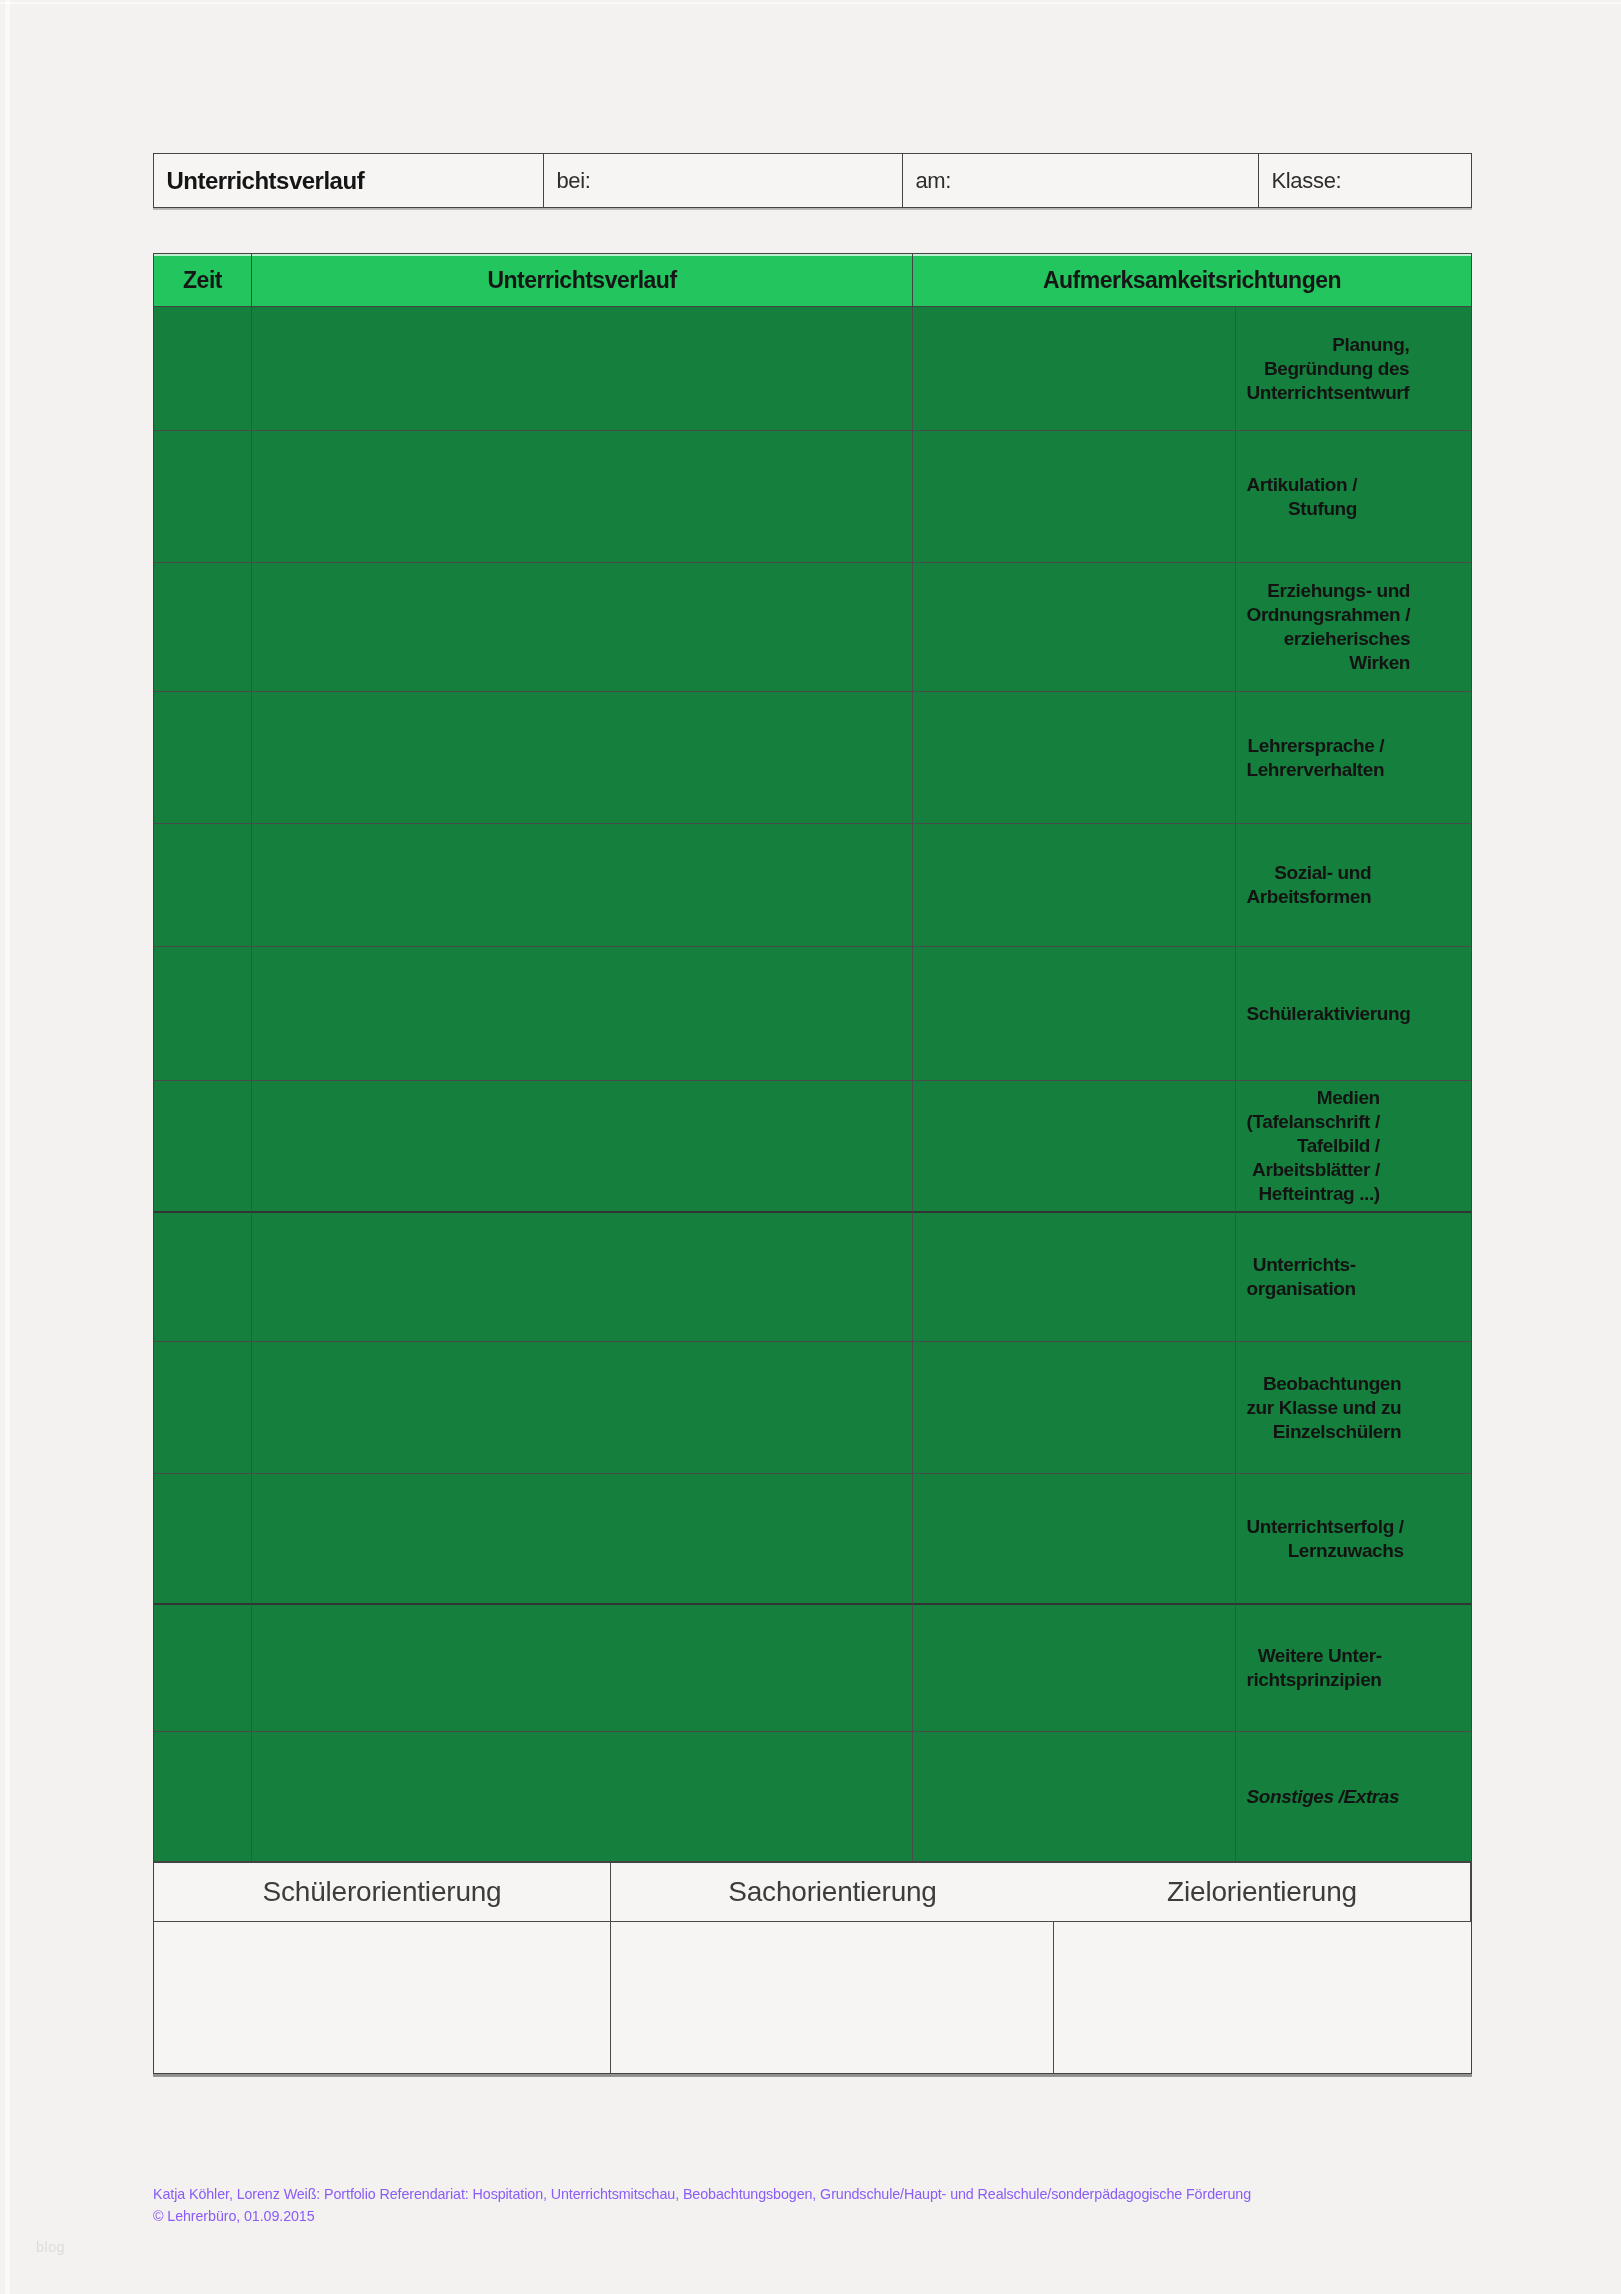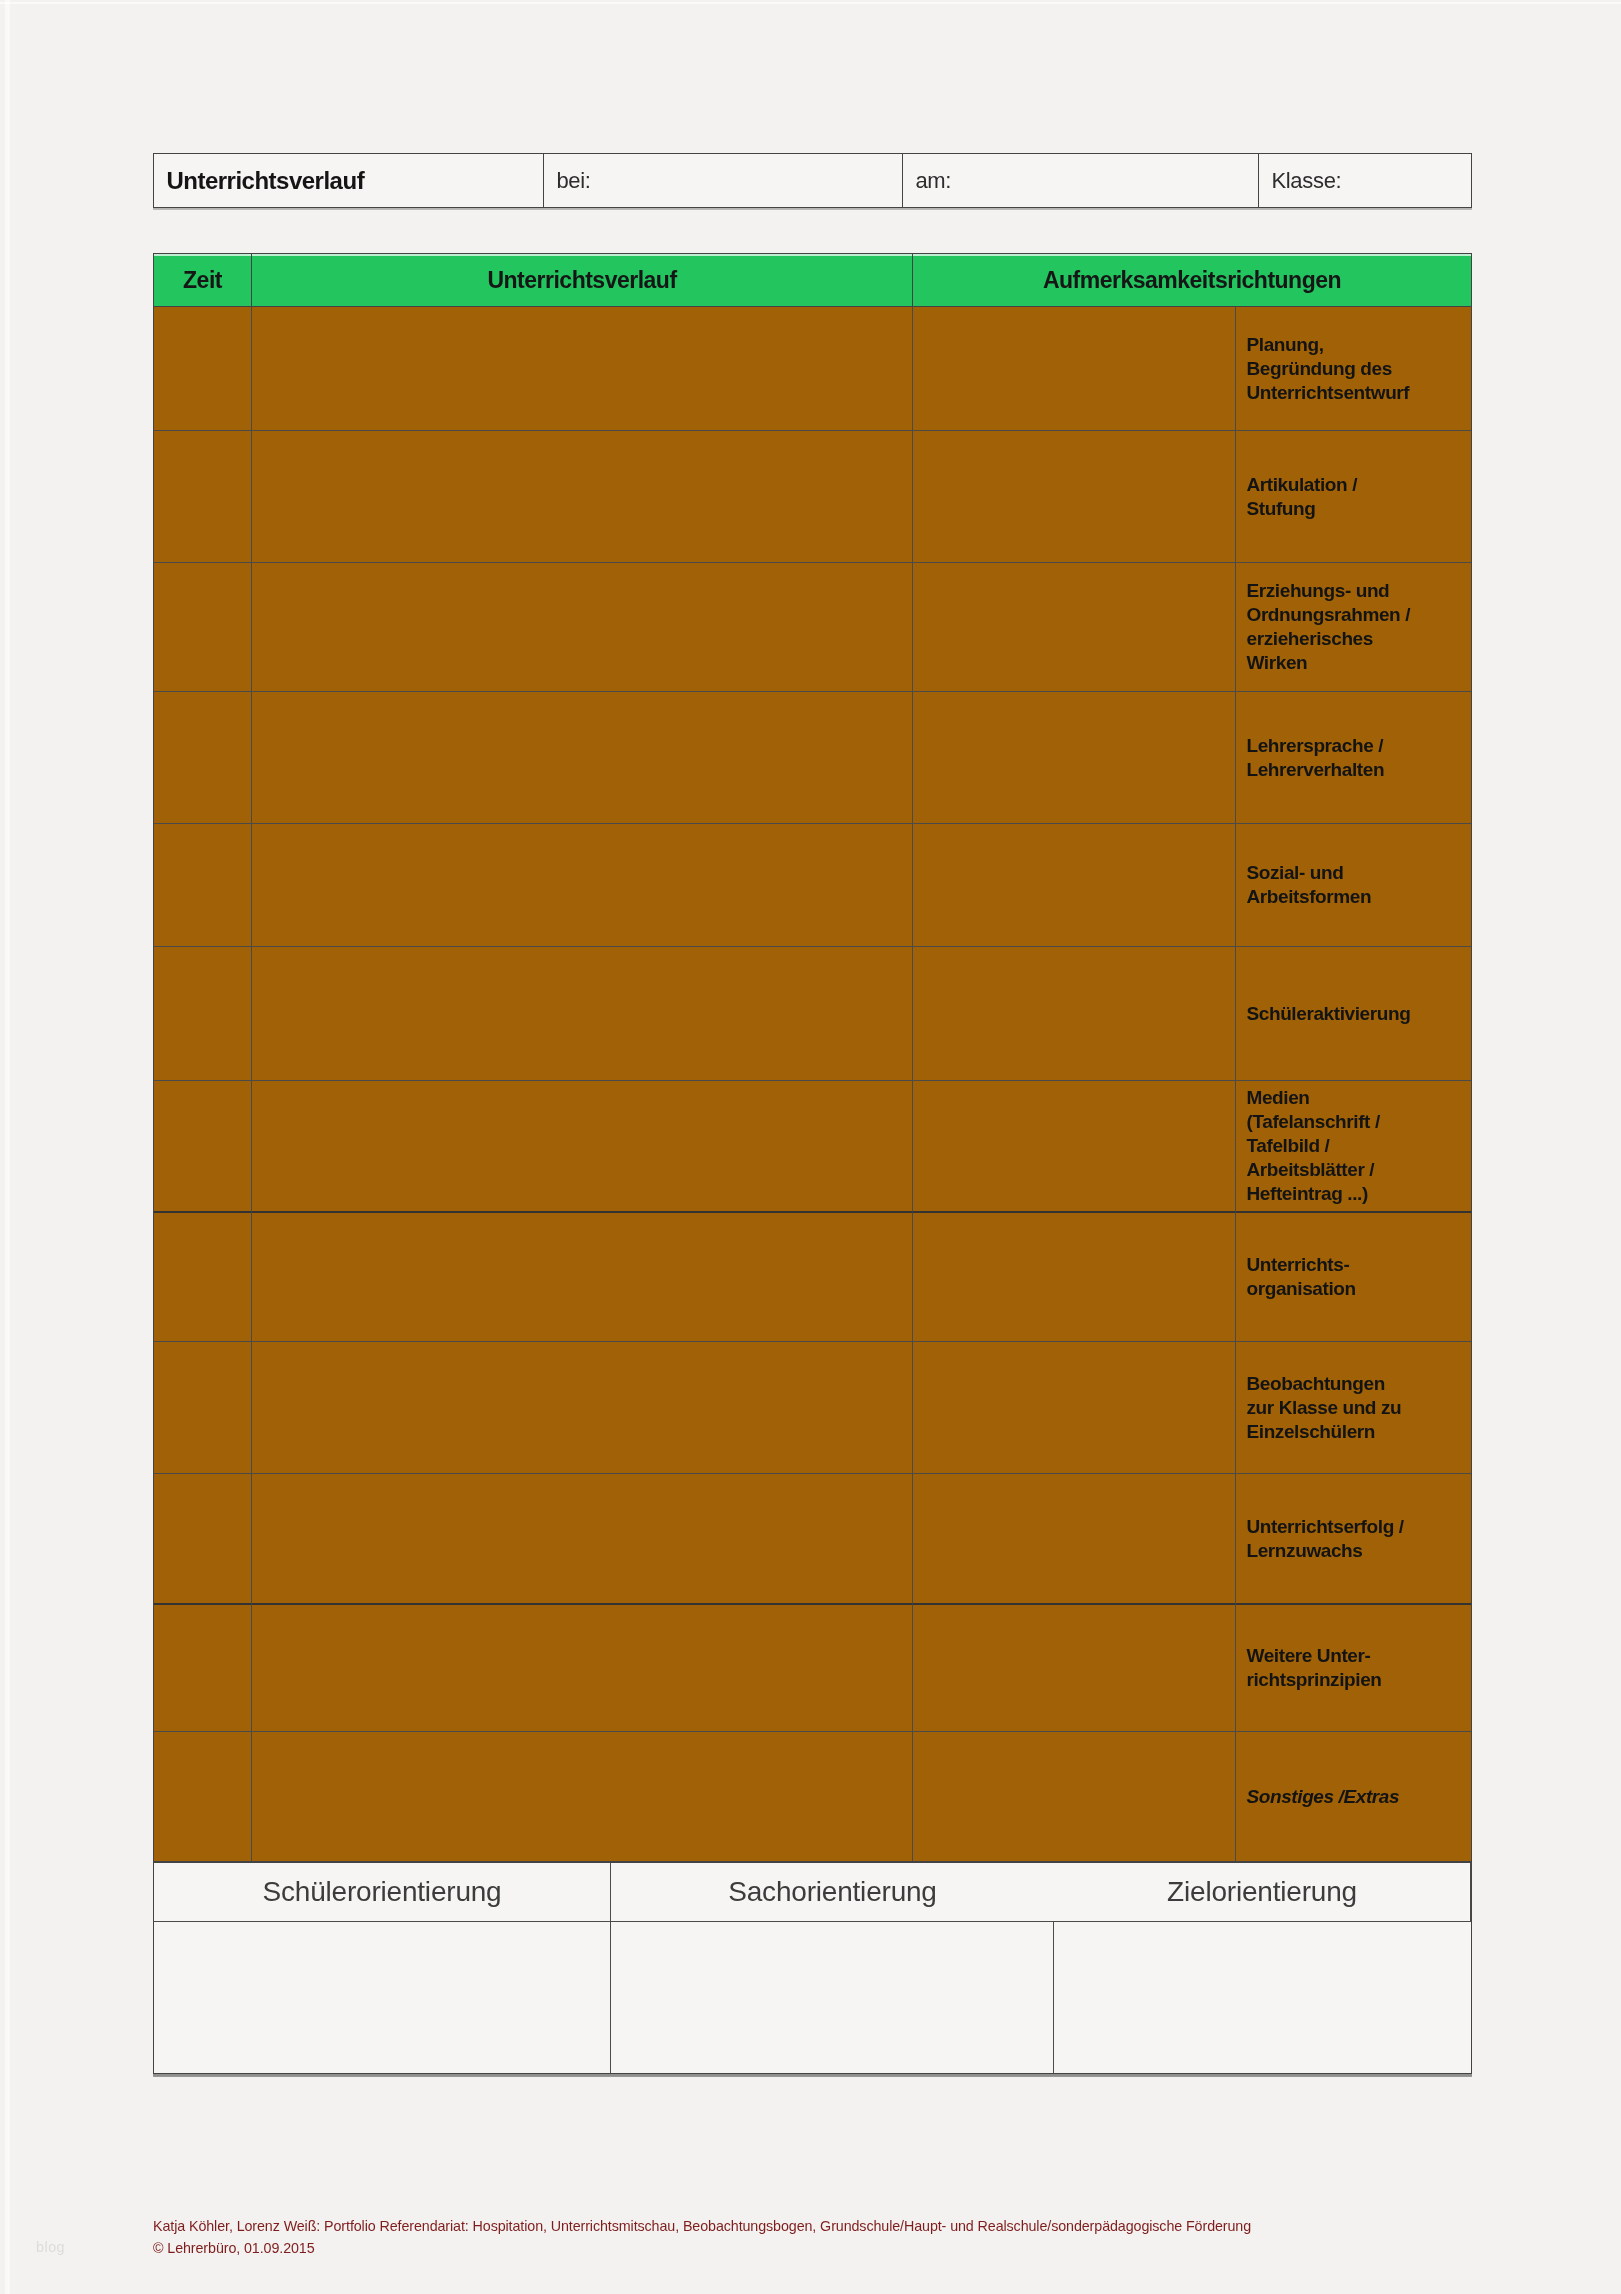--- a/index.html
+++ b/index.html
@@ -59,21 +59,22 @@
     box-shadow:inset 0 1.9px 0 rgba(255,255,255,0.7), 0 1.9px 0 rgba(120,120,120,0.55);
     display:flex;align-items:center;justify-content:center;
     font-weight:700;font-size:23px;letter-spacing:-0.5px;color:#161616;
     box-sizing:border-box;
   }
   .obs-table .hcell.span2{grid-column:3 / 5;border-right:none;}
   .obs-table .cell{
     border-right:1.9px solid #4a4a4a;
     border-bottom:1.9px solid #4a4a4a;
     box-sizing:border-box;
-    background:#a16207;
+    background:#15803d;
+    text-align:right;
   }
   .obs-table .cell.lastcol{border-right:none;}
   .obs-table .cell.lastrow{border-bottom:none;font-style:italic;}
   .obs-table .cell.thickbottom{border-bottom-width:2.9px;border-bottom-color:#333;}
   .obs-table .label-cell{
     display:flex;align-items:center;
     padding:5.7px 7.6px 5.7px 10.5px;
     font-weight:700;font-size:19px;line-height:24px;
     letter-spacing:-0.4px;color:#131313;
     white-space:pre-line;
@@ -96,21 +97,21 @@
   .orient-table .ocell.lastcol{border-right:none;}
   .orient-table .ohead{
     border-bottom:1.9px solid #4a4a4a;
     display:flex;align-items:center;justify-content:center;
     font-weight:400;font-size:28px;color:#3c3c3c;letter-spacing:-0.2px;
   }
 
   
   .footer{
     position:absolute;left:153px;top:2183px;width:1338px;
-    font-size:14.3px;line-height:22px;color:#7f1d1d;letter-spacing:-0.1px;margin-top:32px;
+    font-size:14.3px;line-height:22px;color:#8b5cf6;letter-spacing:-0.1px;
   }
   .watermark{
     position:absolute;left:36px;top:2239px;
     font-size:14.3px;color:#dddcda;letter-spacing:0.5px;
   }
 </style>
 </head>
 <body>
 
 <div class="page">

